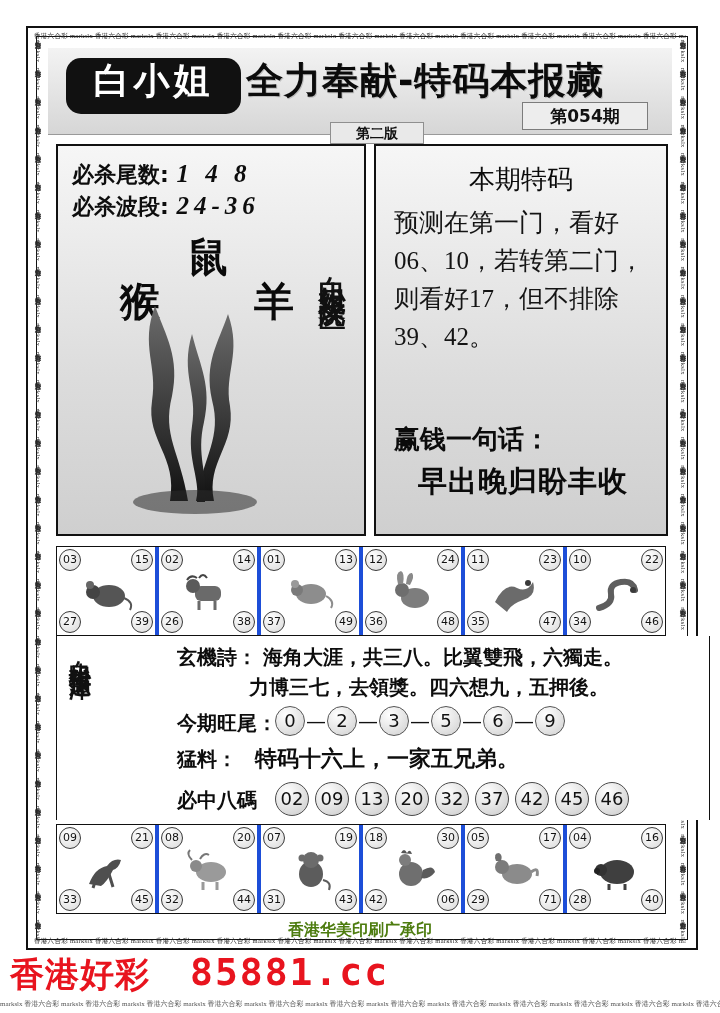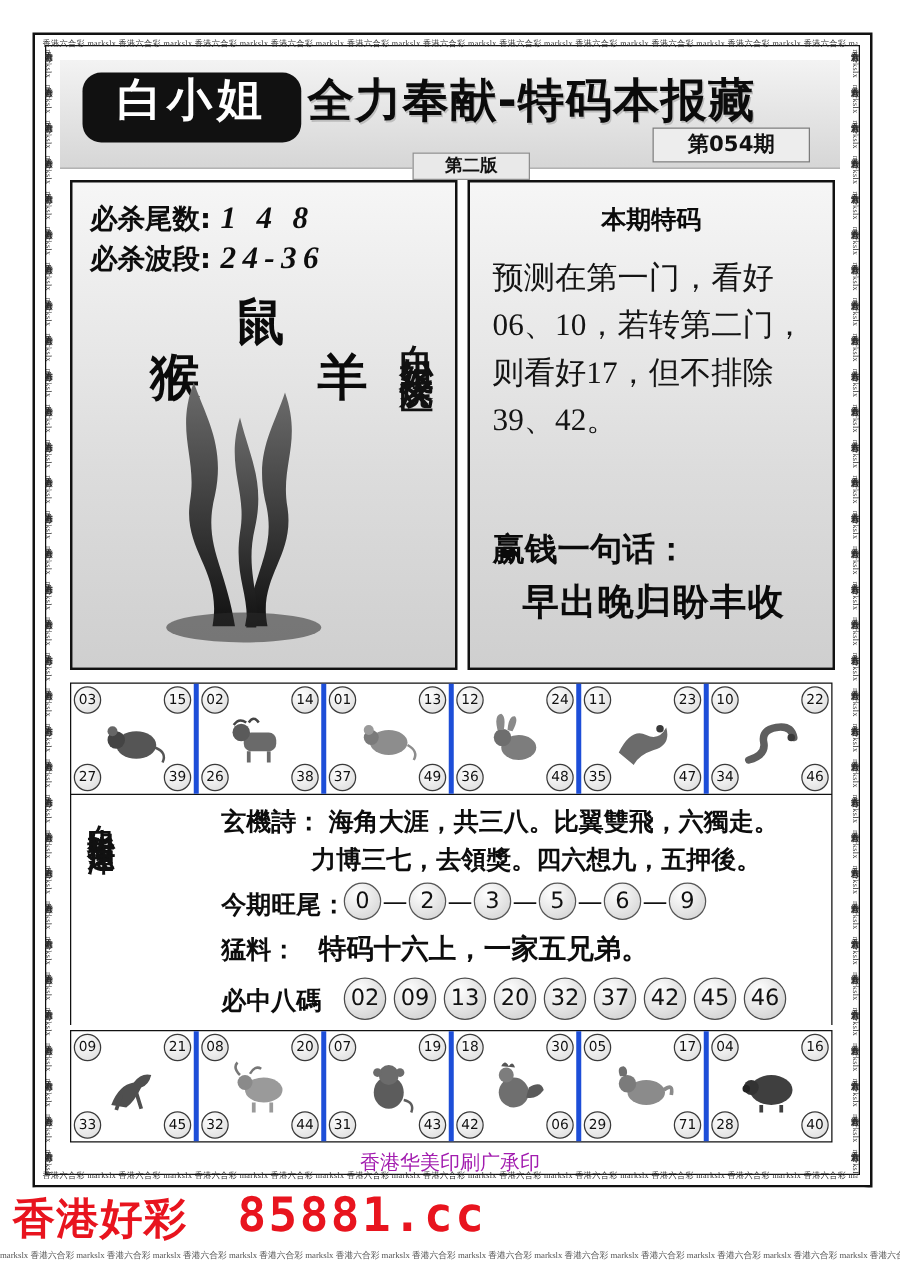--- a/index.html
+++ b/index.html
@@ -132,21 +132,21 @@
     font-family:"DejaVu Sans", sans-serif;
     font-weight:bold;font-size:27px;
     letter-spacing:6px;color:#111;
     height:250px;
   }
 
   .panel-right h2{
     margin:0;position:absolute;left:0;right:0;top:16px;
     text-align:center;
     font-family:"DejaVu Sans", sans-serif;
-    font-weight:bold;font-size:20px;color:#0b0b0b;
+    font-weight:normal;font-size:26px;color:#0b0b0b;
   }
   .forecast{
     position:absolute;left:18px;right:14px;top:58px;
     font-family:"Liberation Serif", serif;
     font-size:25px;line-height:38px;color:#141414;
     text-align:left;
   }
   .win-label{
     position:absolute;left:18px;top:276px;
     font-family:"DejaVu Sans", sans-serif;
@@ -190,20 +190,21 @@
     position:absolute;left:50%;top:50%;
     transform:translate(-50%,-50%);
     width:54px;height:50px;
   }
 
   
   .mid{
     position:absolute;left:8px;top:588px;width:608px;height:184px;
     border:1px solid #111;border-top:none;border-bottom:none;
     background:#fff;
+    padding-left:44px;
   }
   .side-vert{
     position:absolute;left:8px;top:6px;
     writing-mode:vertical-rl;
     font-family:"DejaVu Sans", sans-serif;
     font-weight:bold;font-size:22px;letter-spacing:3px;color:#111;
     height:170px;
   }
   .row-label{
     position:absolute;
@@ -244,21 +245,21 @@
     background:radial-gradient(circle at 35% 28%,#ffffff,#c9c9c9);
     border:1px solid #4a4a4a;
     font-family:"DejaVu Sans", sans-serif;
     font-size:18px;line-height:32px;text-align:center;color:#111;
   }
 
   .footer-print{
     position:absolute;left:0;top:872px;width:624px;
     text-align:center;
     font-family:"DejaVu Sans", sans-serif;
-    font-weight:normal;font-size:16px;color:#a21caf;
+    font-weight:bold;font-size:16px;color:#4d7c0f;
   }
 
   
   .promo{
     position:absolute;left:0;top:950px;width:720px;height:63px;
     background:#fff;
     border-radius:29px;
   }
   .promo-cn{
     position:absolute;left:10px;top:2px;

